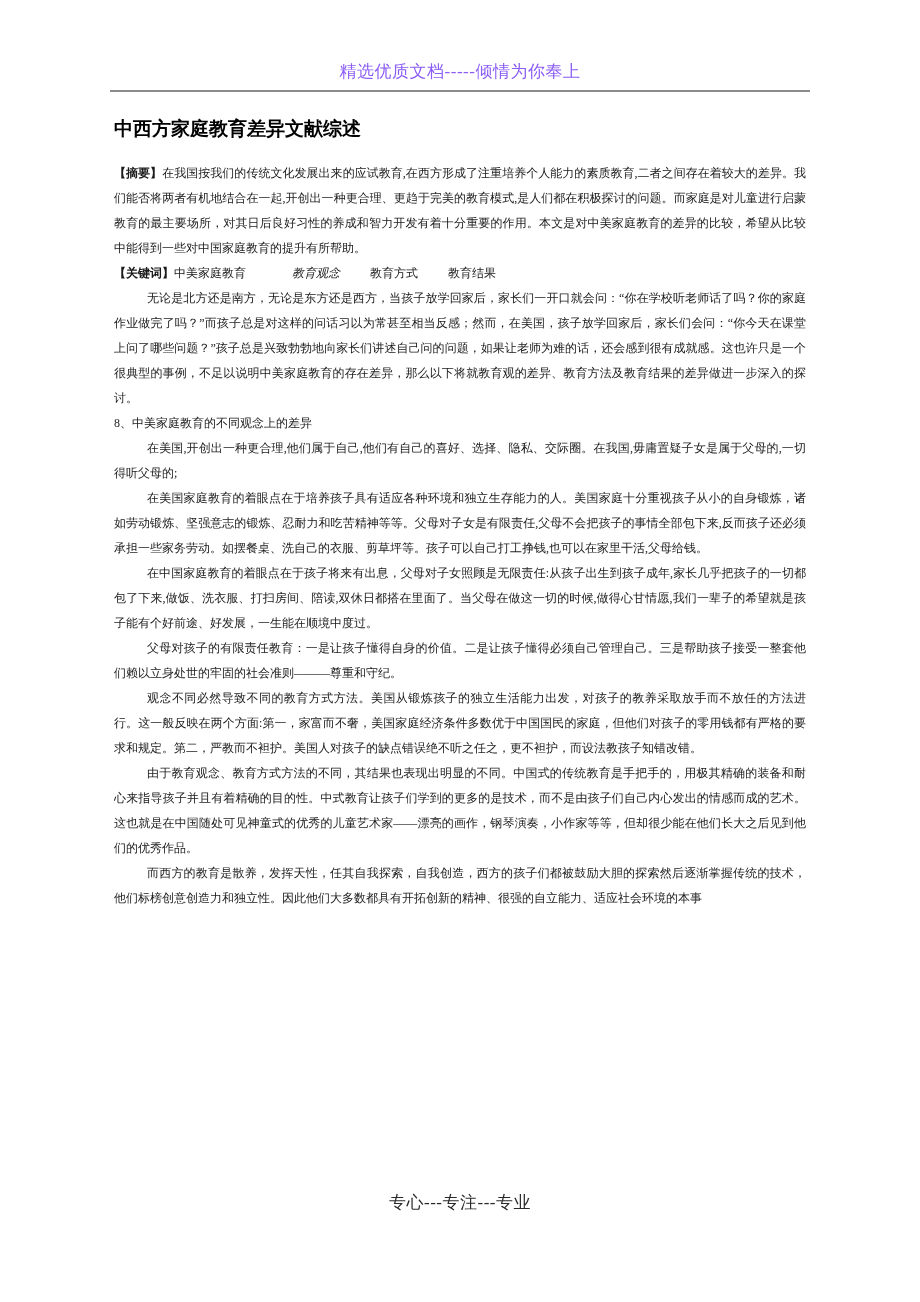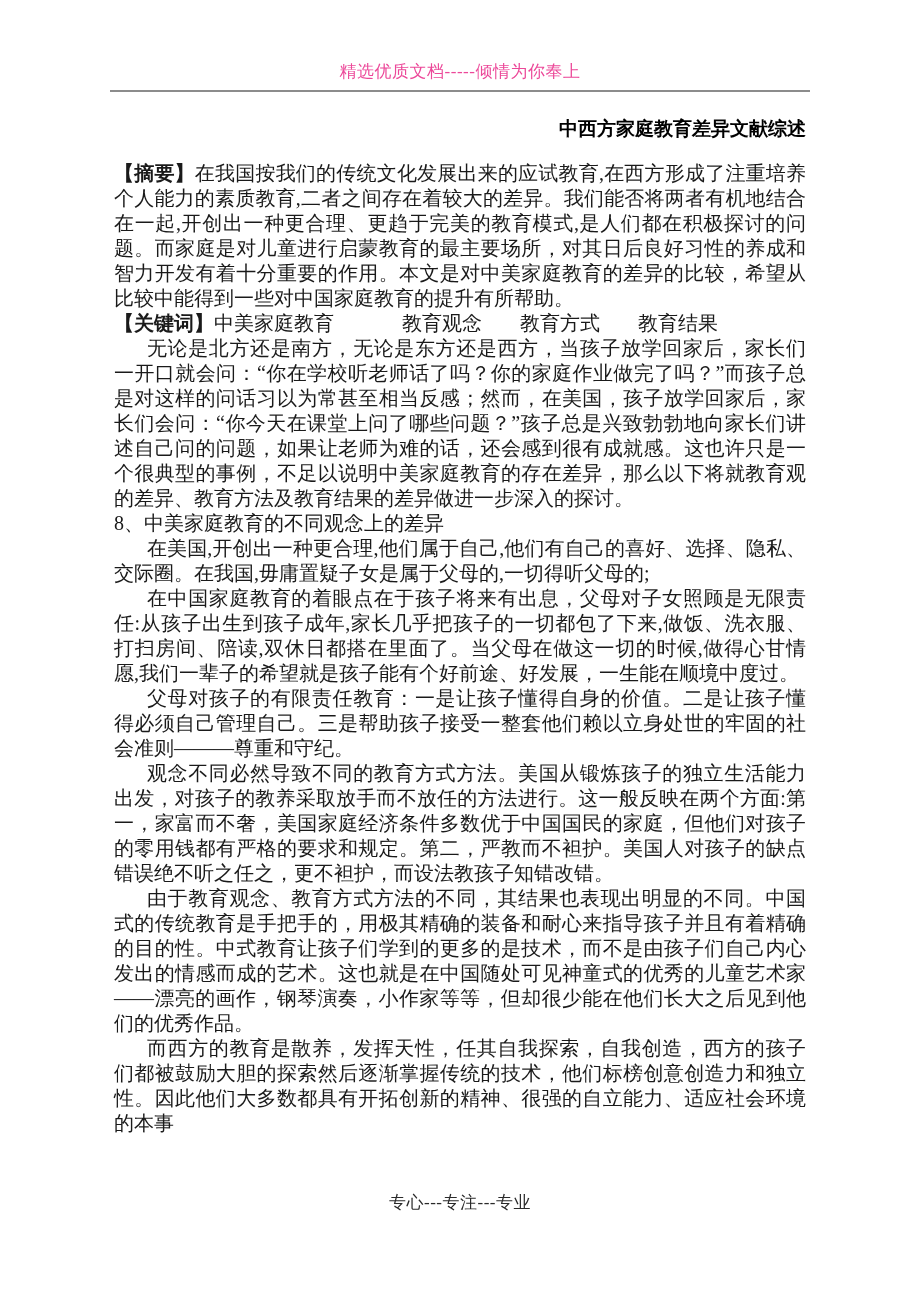--- a/index.html
+++ b/index.html
@@ -23,62 +23,63 @@
   .doc-header {
     position: absolute;
     top: 60px;
     left: 110px;
     width: 700px;
   }
   .header-text {
     text-align: center;
     font-size: 17px;
     letter-spacing: 0.5px;
-    color: #ec4899;
+    color: #8b5cf6;
   }
   .header-rule {
     margin-top: 7px;
     height: 0;
     border-bottom: 2px solid #8c8c8c;
   }
   .content {
     position: absolute;
     top: 100px;
     left: 114px;
     width: 692px;
   }
   .doc-title {
     font-size: 19px;
     font-weight: bold;
-    text-align: right;
+    text-align: left;
     line-height: 30px;
     margin: 14px 0 17px 0;
     color: #000000;
   }
   .content p {
     margin: 0;
-    font-size: 20px;
+    font-size: 12px;
     line-height: 25px;
     text-align: justify;
     word-break: break-all;
   }
   .content p.indent {
     text-indent: 33px;
   }
   .bold-label {
     font-weight: bold;
   }
   .kw {
     display: inline-block;
   }
   .kw-gap-lg {
-    margin-left: 68px;
+    margin-left: 46px;
+    font-style: italic;
   }
   .kw-gap {
-    margin-left: 38px;
+    margin-left: 30px;
   }
   .doc-footer {
     position: absolute;
     top: 1191px;
     left: 0;
     width: 920px;
     text-align: center;
     font-size: 17px;
     color: #2a2a2a;
     letter-spacing: 0.5px;
@@ -105,20 +106,21 @@
     <p>
       <span class="bold-label">【关键词】</span><span class="kw">中美家庭教育</span><span class="kw kw-gap-lg">教育观念</span><span class="kw kw-gap">教育方式</span><span class="kw kw-gap">教育结果</span>
     </p>
 
     <p class="indent">无论是北方还是南方，无论是东方还是西方，当孩子放学回家后，家长们一开口就会问：“你在学校听老师话了吗？你的家庭作业做完了吗？”而孩子总是对这样的问话习以为常甚至相当反感；然而，在美国，孩子放学回家后，家长们会问：“你今天在课堂上问了哪些问题？”孩子总是兴致勃勃地向家长们讲述自己问的问题，如果让老师为难的话，还会感到很有成就感。这也许只是一个很典型的事例，不足以说明中美家庭教育的存在差异，那么以下将就教育观的差异、教育方法及教育结果的差异做进一步深入的探讨。</p>
 
     <p>8、中美家庭教育的不同观念上的差异</p>
 
     <p class="indent">在美国,开创出一种更合理,他们属于自己,他们有自己的喜好、选择、隐私、交际圈。在我国,毋庸置疑子女是属于父母的,一切得听父母的;</p>
 
+    <p class="indent">在美国家庭教育的着眼点在于培养孩子具有适应各种环境和独立生存能力的人。美国家庭十分重视孩子从小的自身锻炼，诸如劳动锻炼、坚强意志的锻炼、忍耐力和吃苦精神等等。父母对子女是有限责任,父母不会把孩子的事情全部包下来,反而孩子还必须承担一些家务劳动。如摆餐桌、洗自己的衣服、剪草坪等。孩子可以自己打工挣钱,也可以在家里干活,父母给钱。</p>
 
     <p class="indent">在中国家庭教育的着眼点在于孩子将来有出息，父母对子女照顾是无限责任:从孩子出生到孩子成年,家长几乎把孩子的一切都包了下来,做饭、洗衣服、打扫房间、陪读,双休日都搭在里面了。当父母在做这一切的时候,做得心甘情愿,我们一辈子的希望就是孩子能有个好前途、好发展，一生能在顺境中度过。</p>
 
     <p class="indent">父母对孩子的有限责任教育：一是让孩子懂得自身的价值。二是让孩子懂得必须自己管理自己。三是帮助孩子接受一整套他们赖以立身处世的牢固的社会准则———尊重和守纪。</p>
 
 
     <p class="indent">观念不同必然导致不同的教育方式方法。美国从锻炼孩子的独立生活能力出发，对孩子的教养采取放手而不放任的方法进行。这一般反映在两个方面:第一，家富而不奢，美国家庭经济条件多数优于中国国民的家庭，但他们对孩子的零用钱都有严格的要求和规定。第二，严教而不袒护。美国人对孩子的缺点错误绝不听之任之，更不袒护，而设法教孩子知错改错。</p>
 
 
     <p class="indent">由于教育观念、教育方式方法的不同，其结果也表现出明显的不同。中国式的传统教育是手把手的，用极其精确的装备和耐心来指导孩子并且有着精确的目的性。中式教育让孩子们学到的更多的是技术，而不是由孩子们自己内心发出的情感而成的艺术。这也就是在中国随处可见神童式的优秀的儿童艺术家——漂亮的画作，钢琴演奏，小作家等等，但却很少能在他们长大之后见到他们的优秀作品。</p>

